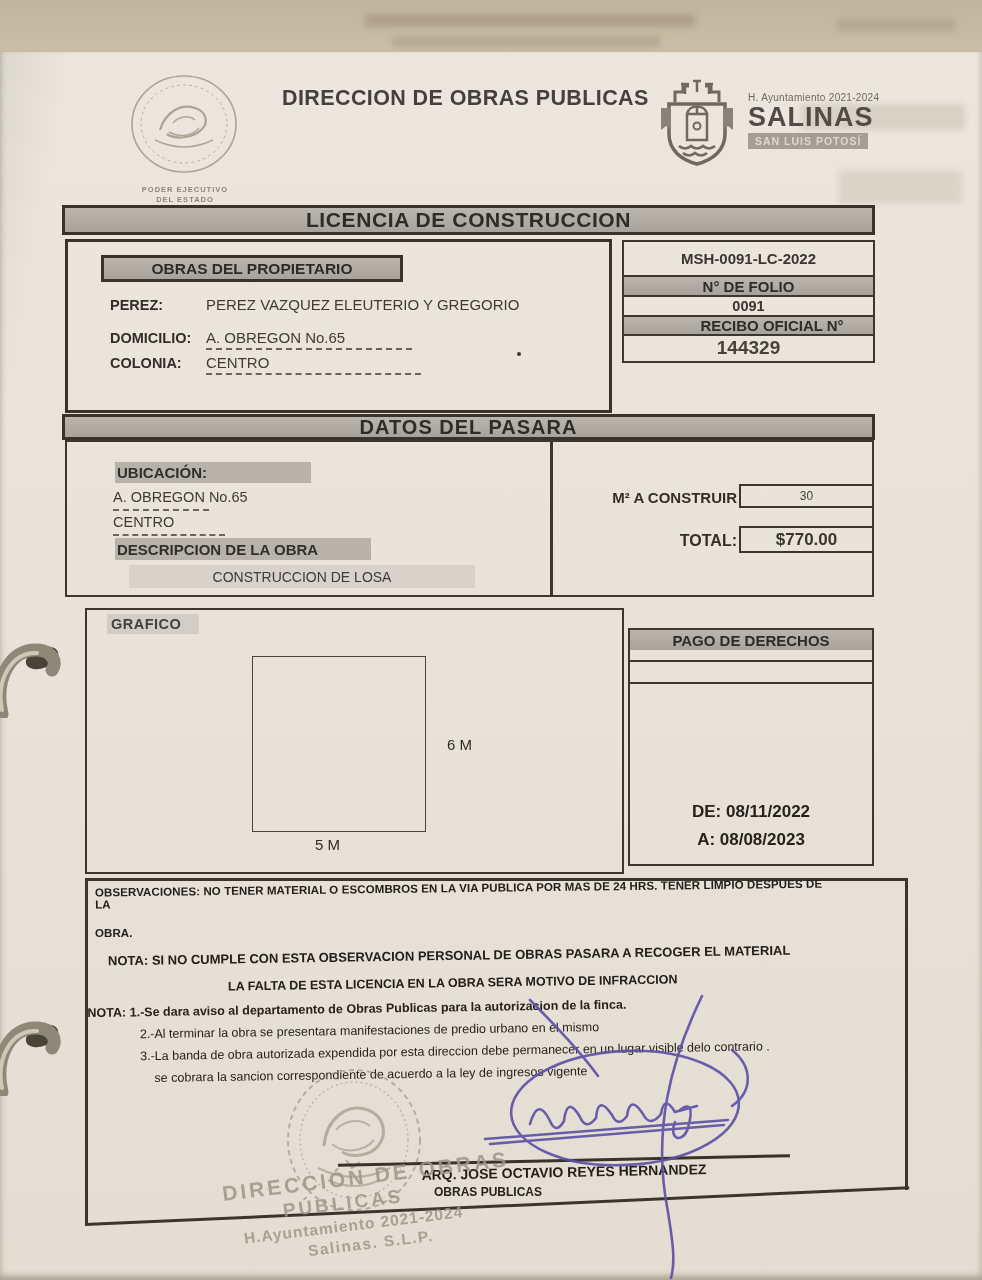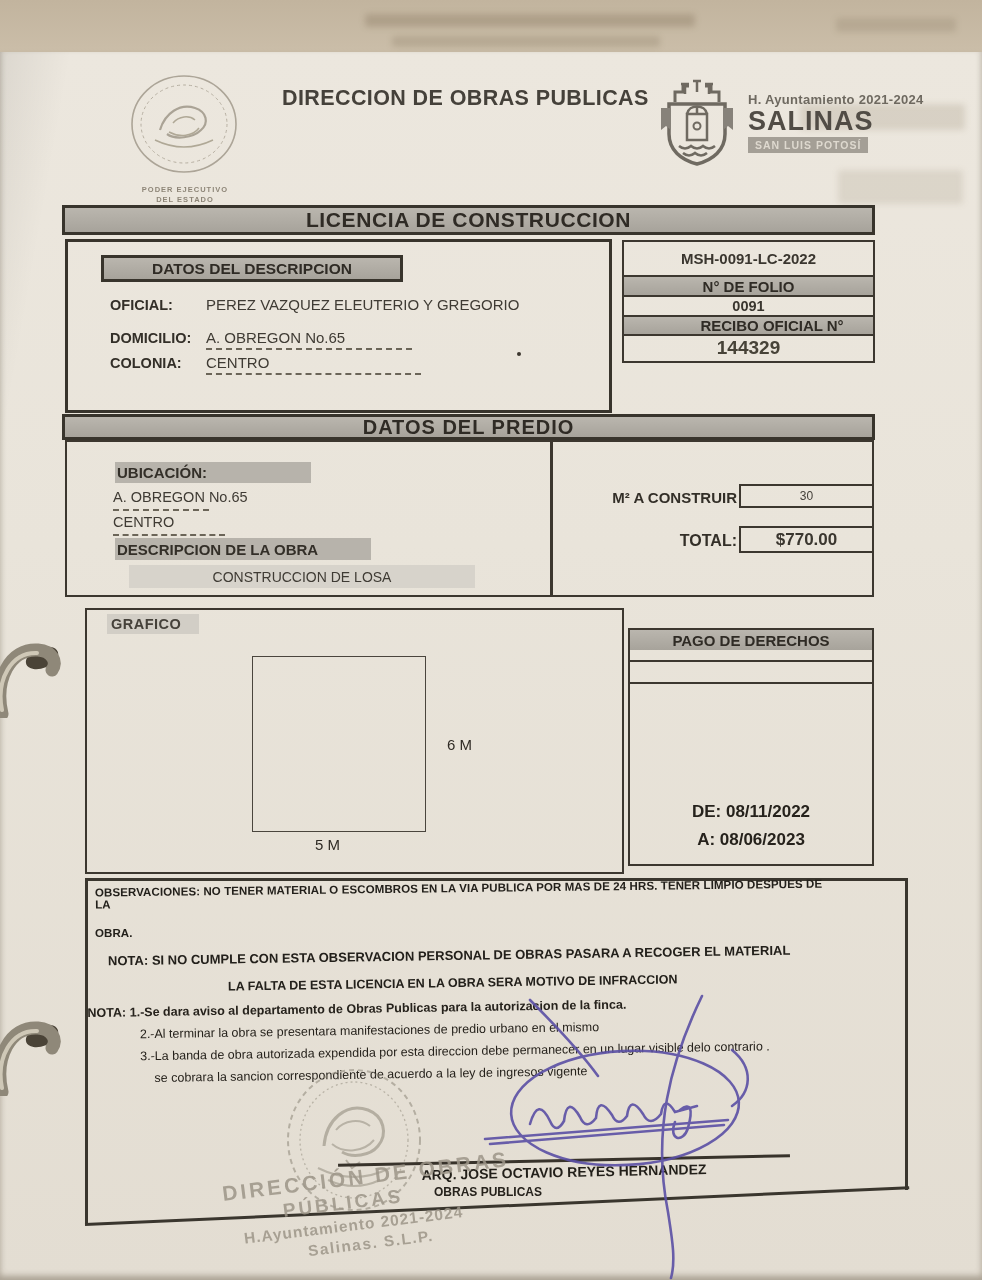--- a/index.html
+++ b/index.html
@@ -21,21 +21,21 @@
     box-shadow:0 -4px 6px rgba(60,45,25,.35) inset;
     overflow:hidden;}
   .abs{position:absolute;}
   .b3{border:3px solid #38342c;}
   .b2{border:2.5px solid #3c372f;}
   .graybar{background:linear-gradient(180deg,#bab6ae,#a7a39b);}
   .ctr{display:flex;align-items:center;justify-content:center;}
   
   .dept-title{font-size:21.5px;font-weight:bold;color:#45413a;letter-spacing:.4px;}
   .seal-cap{font-size:7.5px;line-height:10px;color:#8d8577;text-align:center;font-weight:bold;letter-spacing:1px;}
-  .logo-admin{font-size:13px;font-weight:bold;color:#6e6960;letter-spacing:.3px;}
+  .logo-admin{font-size:10px;font-weight:normal;color:#6e6960;letter-spacing:.3px;}
   .logo-city{font-size:27px;font-weight:bold;color:#514c45;letter-spacing:1px;line-height:28px;}
   .logo-badge{display:inline-block;font-size:10.5px;font-weight:bold;color:#ded9cf;
     background:#a49f96;padding:2px 7px;letter-spacing:1px;margin-top:2px;}
   
   .formtitle{font-size:21px;font-weight:bold;color:#2f2b25;letter-spacing:.6px;}
   .sechdr{font-size:15.5px;font-weight:bold;color:#2f2b25;}
   .lbl{font-weight:bold;font-size:14.5px;color:#332f28;}
   .val{font-size:15px;color:#3f3b34;}
   .dash{border-bottom:2px dashed #6b6558;height:0;}
   .hl{background:#b7b3ab;}
@@ -100,23 +100,23 @@
       <div class="logo-city">SALINAS</div>
       <div class="logo-badge">SAN LUIS POTOSÍ</div>
     </div>
 
     <div class="abs b3 graybar ctr formtitle" style="left:62px;top:153px;width:807px;height:24px;">
       <span>LICENCIA DE CONSTRUCCION</span>
     </div>
 
     <div class="abs b3" style="left:65px;top:187px;width:541px;height:168px;">
       <div class="abs b3 graybar ctr sechdr" style="left:33px;top:13px;width:296px;height:21px;">
-        <span>DATOS DEL DESCRIPCION</span>
-      </div>
-      <div class="abs lbl" style="left:42px;top:55px;">OFICIAL:</div>
+        <span>OBRAS DEL PROPIETARIO</span>
+      </div>
+      <div class="abs lbl" style="left:42px;top:55px;">PEREZ:</div>
       <div class="abs val" style="left:138px;top:54px;">PEREZ VAZQUEZ ELEUTERIO Y GREGORIO</div>
 
       <div class="abs lbl" style="left:42px;top:88px;">DOMICILIO:</div>
       <div class="abs val" style="left:138px;top:87px;">A. OBREGON No.65</div>
       <div class="abs dash" style="left:138px;top:106px;width:206px;"></div>
 
       <div class="abs lbl" style="left:42px;top:113px;">COLONIA:</div>
       <div class="abs val" style="left:138px;top:112px;">CENTRO</div>
       <div class="abs dash" style="left:138px;top:131px;width:215px;"></div>
     </div>
@@ -134,21 +134,21 @@
       </div>
       <div class="b2 graybar ctr cellh" style="height:17px;margin-top:-2.5px;padding-left:47px;">
         <span>RECIBO OFICIAL N°</span>
       </div>
       <div class="b2 ctr cellv" style="height:25px;margin-top:-2.5px;font-size:19px;color:#474338;">
         <span>144329</span>
       </div>
     </div>
 
     <div class="abs b3 graybar ctr" style="left:62px;top:362px;width:807px;height:20px;font-size:20px;font-weight:bold;color:#2f2b25;letter-spacing:1px;">
-      <span>DATOS DEL PREDIO</span>
+      <span>DATOS DEL PASARA</span>
     </div>
 
     <div class="abs b2" style="left:65px;top:388px;width:805px;height:153px;">
       <div class="abs" style="left:483px;top:0;width:2.5px;height:153px;background:#3c372f;"></div>
 
       <div class="abs hl" style="left:48px;top:20px;width:196px;height:21px;"></div>
       <div class="abs lbl" style="left:50px;top:22px;font-size:15px;">UBICACIÓN:</div>
       <div class="abs val" style="left:46px;top:47px;font-size:14.5px;">A. OBREGON No.65</div>
       <div class="abs dash" style="left:46px;top:67px;width:96px;"></div>
       <div class="abs val" style="left:46px;top:72px;font-size:14.5px;">CENTRO</div>
@@ -179,21 +179,21 @@
     </div>
 
     <div class="abs b2" style="left:628px;top:576px;width:242px;height:52px;">
       <div class="graybar ctr" style="height:20px;font-size:15px;font-weight:bold;color:#2f2b25;">
         <span>PAGO DE DERECHOS</span>
       </div>
     </div>
     <div class="abs b2" style="left:628px;top:608px;width:242px;height:202px;">
       <div class="abs" style="left:0;bottom:10px;width:100%;text-align:center;font-size:17px;font-weight:bold;color:#26221c;line-height:28px;">
         <div>DE: 08/11/2022</div>
-        <div>A: 08/06/2023</div>
+        <div>A: 08/08/2023</div>
       </div>
     </div>
 
     <div class="abs" style="left:85px;top:826px;width:823px;height:3px;background:#3a362e;"></div>
     <div class="abs" style="left:85px;top:826px;width:3px;height:347px;background:#3a362e;"></div>
     <div class="abs" style="left:905px;top:826px;width:3px;height:312px;background:#3a362e;"></div>
     <div class="abs" style="left:85px;top:1171px;width:825px;height:3px;background:#3a362e;transform:rotate(-2.55deg);transform-origin:left center;"></div>
 
     <div class="abs note-sm" style="left:95px;top:830px;width:740px;transform:rotate(-.7deg);">OBSERVACIONES: NO TENER MATERIAL O ESCOMBROS EN LA VIA PUBLICA POR MAS DE 24 HRS. TENER LIMPIO DESPUES DE LA</div>
     <div class="abs note-sm" style="left:95px;top:875px;text-align:right;">OBRA.</div>

